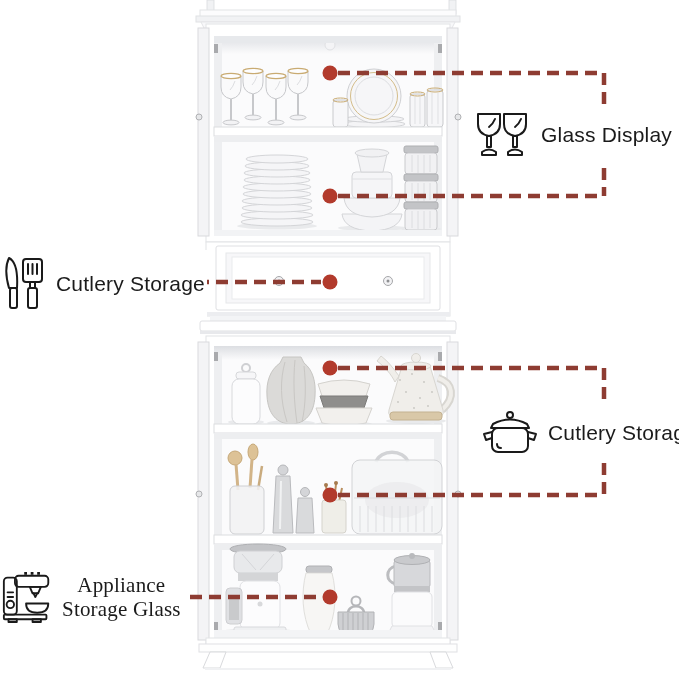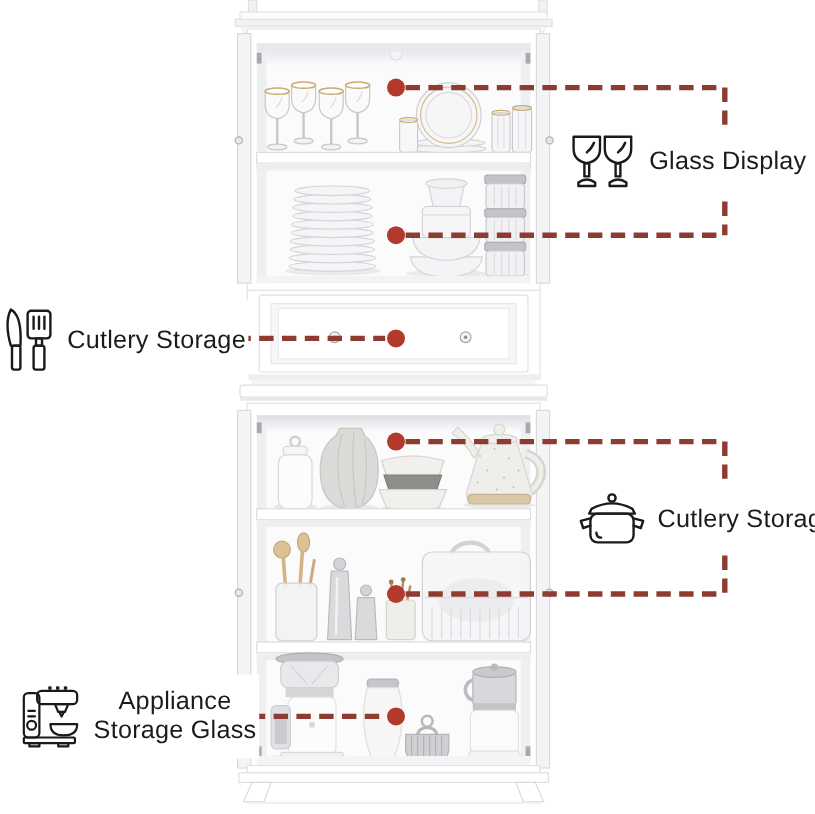--- a/index.html
+++ b/index.html
@@ -370,21 +370,21 @@
         <path class="st" d="M11,14 Q28,5 45,14 L47,18 H9 Z"></path>
         <rect class="st" x="10" y="18" width="36" height="24" rx="6"></rect>
         <path class="st" d="M10,22 L2,24 L4,30 L10,28"></path>
         <path class="st" d="M46,22 L54,24 L52,30 L46,28"></path>
         <path class="st" d="M15,34 Q15,38 19,38" stroke-width="1.6"></path>
       </svg>
     </span>
     <span>Cutlery Storage</span>
   </div>
 
-  <div class="callout gap-sm" style="left:16px;top:562px;">
+  <div class="callout gap-sm" style="left:0px;top:562px;font-family:Liberation Serif, serif;">
     <span class="icon">
       <svg width="50" height="58" viewBox="0 0 54 58">
         <rect class="st" x="2" y="8" width="14" height="40" rx="4"></rect>
         <rect class="st" x="14" y="6" width="36" height="12" rx="4"></rect>
         <rect class="fl" x="24" y="2" width="3" height="3"></rect>
         <rect class="fl" x="31" y="2" width="3" height="3"></rect>
         <rect class="fl" x="38" y="2" width="3" height="3"></rect>
         <line class="st" x1="6" y1="24" x2="12" y2="24" stroke-width="1.6"></line>
         <line class="st" x1="6" y1="29" x2="12" y2="29" stroke-width="1.6"></line>
         <circle class="st" cx="9" cy="37" r="4"></circle>

